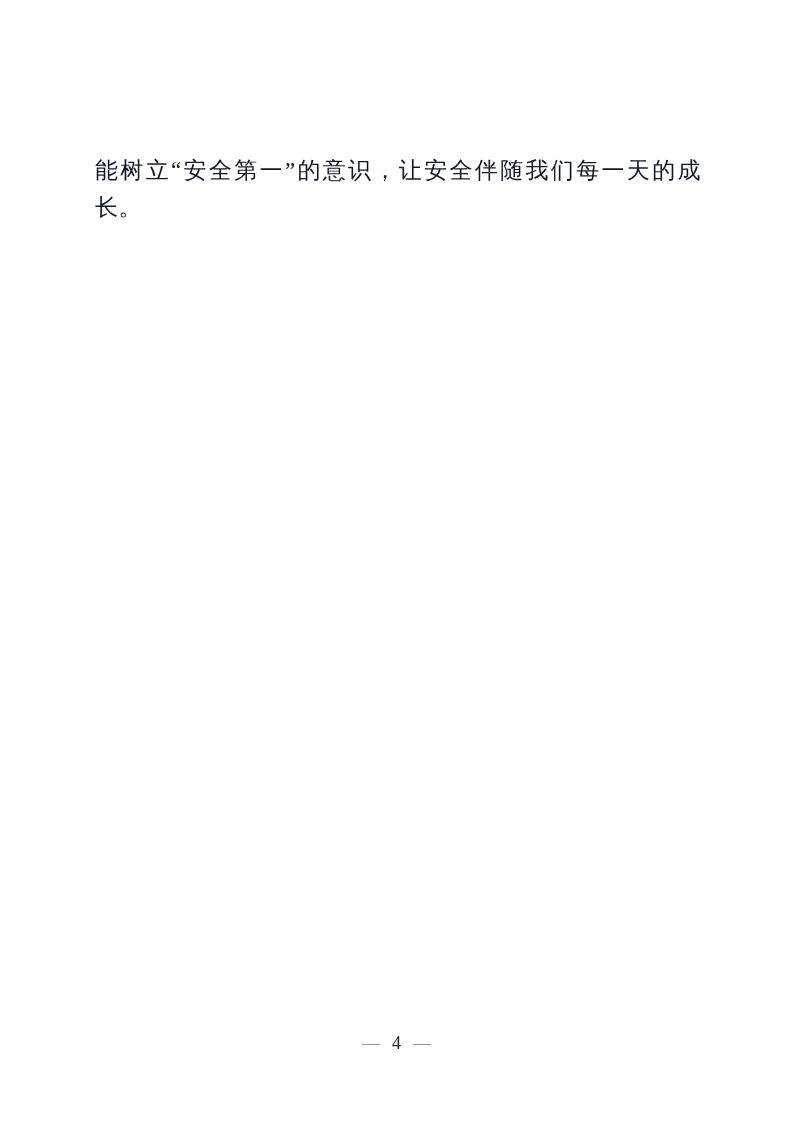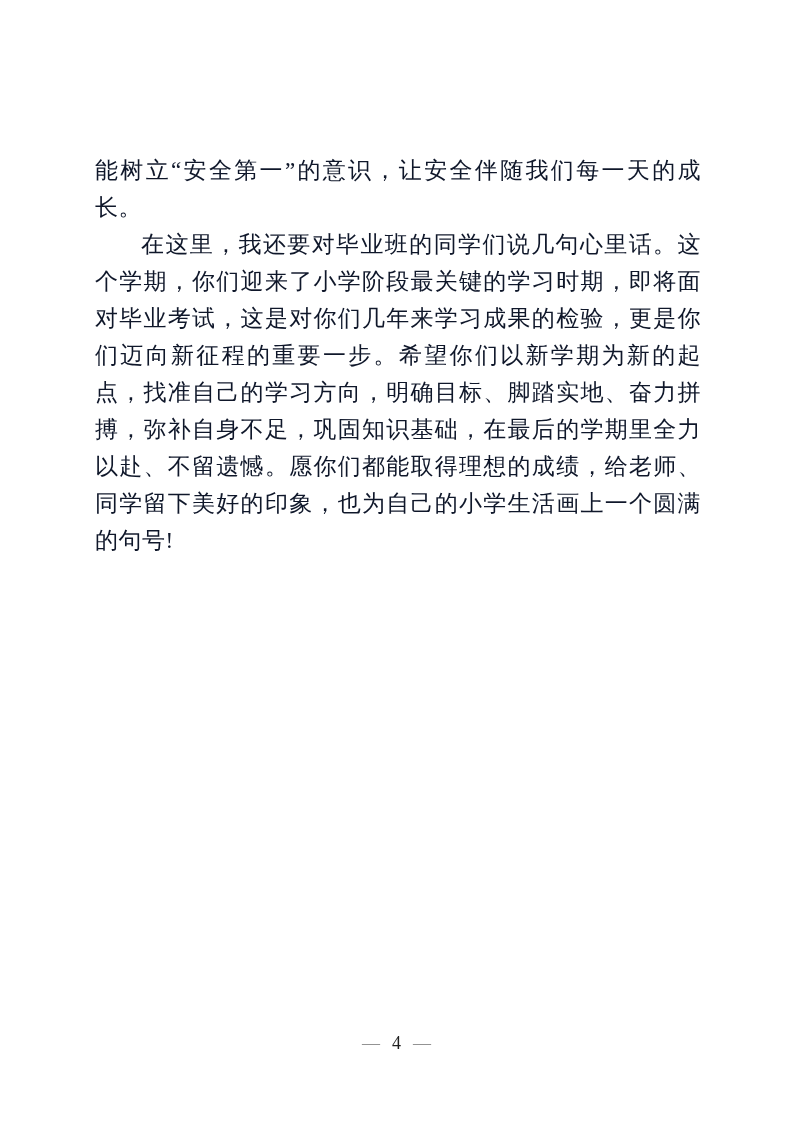--- a/index.html
+++ b/index.html
@@ -55,20 +55,19 @@
     color: #1f1f1f;
   }
 </style>
 </head>
 <body>
 
 <div class="page">
 
   <div class="body-text">
     <p class="para no-indent">能树立“安全第一”的意识，让安全伴随我们每一天的成长。</p>
-    <p class="para">在这里，我还要对毕业班的同学们说几句心里话。这个学期，你们迎来了小学阶段最关键的学习时期，即将面对毕业考试，这是对你们几年来学习成果的检验，更是你们迈向新征程的重要一步。希望你们以新学期为新的起点，找准自己的学习方向，明确目标、脚踏实地、奋力拼搏，弥补自身不足，巩固知识基础，在最后的学期里全力以赴、不留遗憾。愿你们都能取得理想的成绩，给老师、同学留下美好的印象，也为自己的小学生活画上一个圆满的句号!</p>
   </div>
 
   <div class="footer">
     <span class="dash">—</span><span class="pagenum">4</span><span class="dash">—</span>
   </div>
 
 </div>
 
 </body></html>

